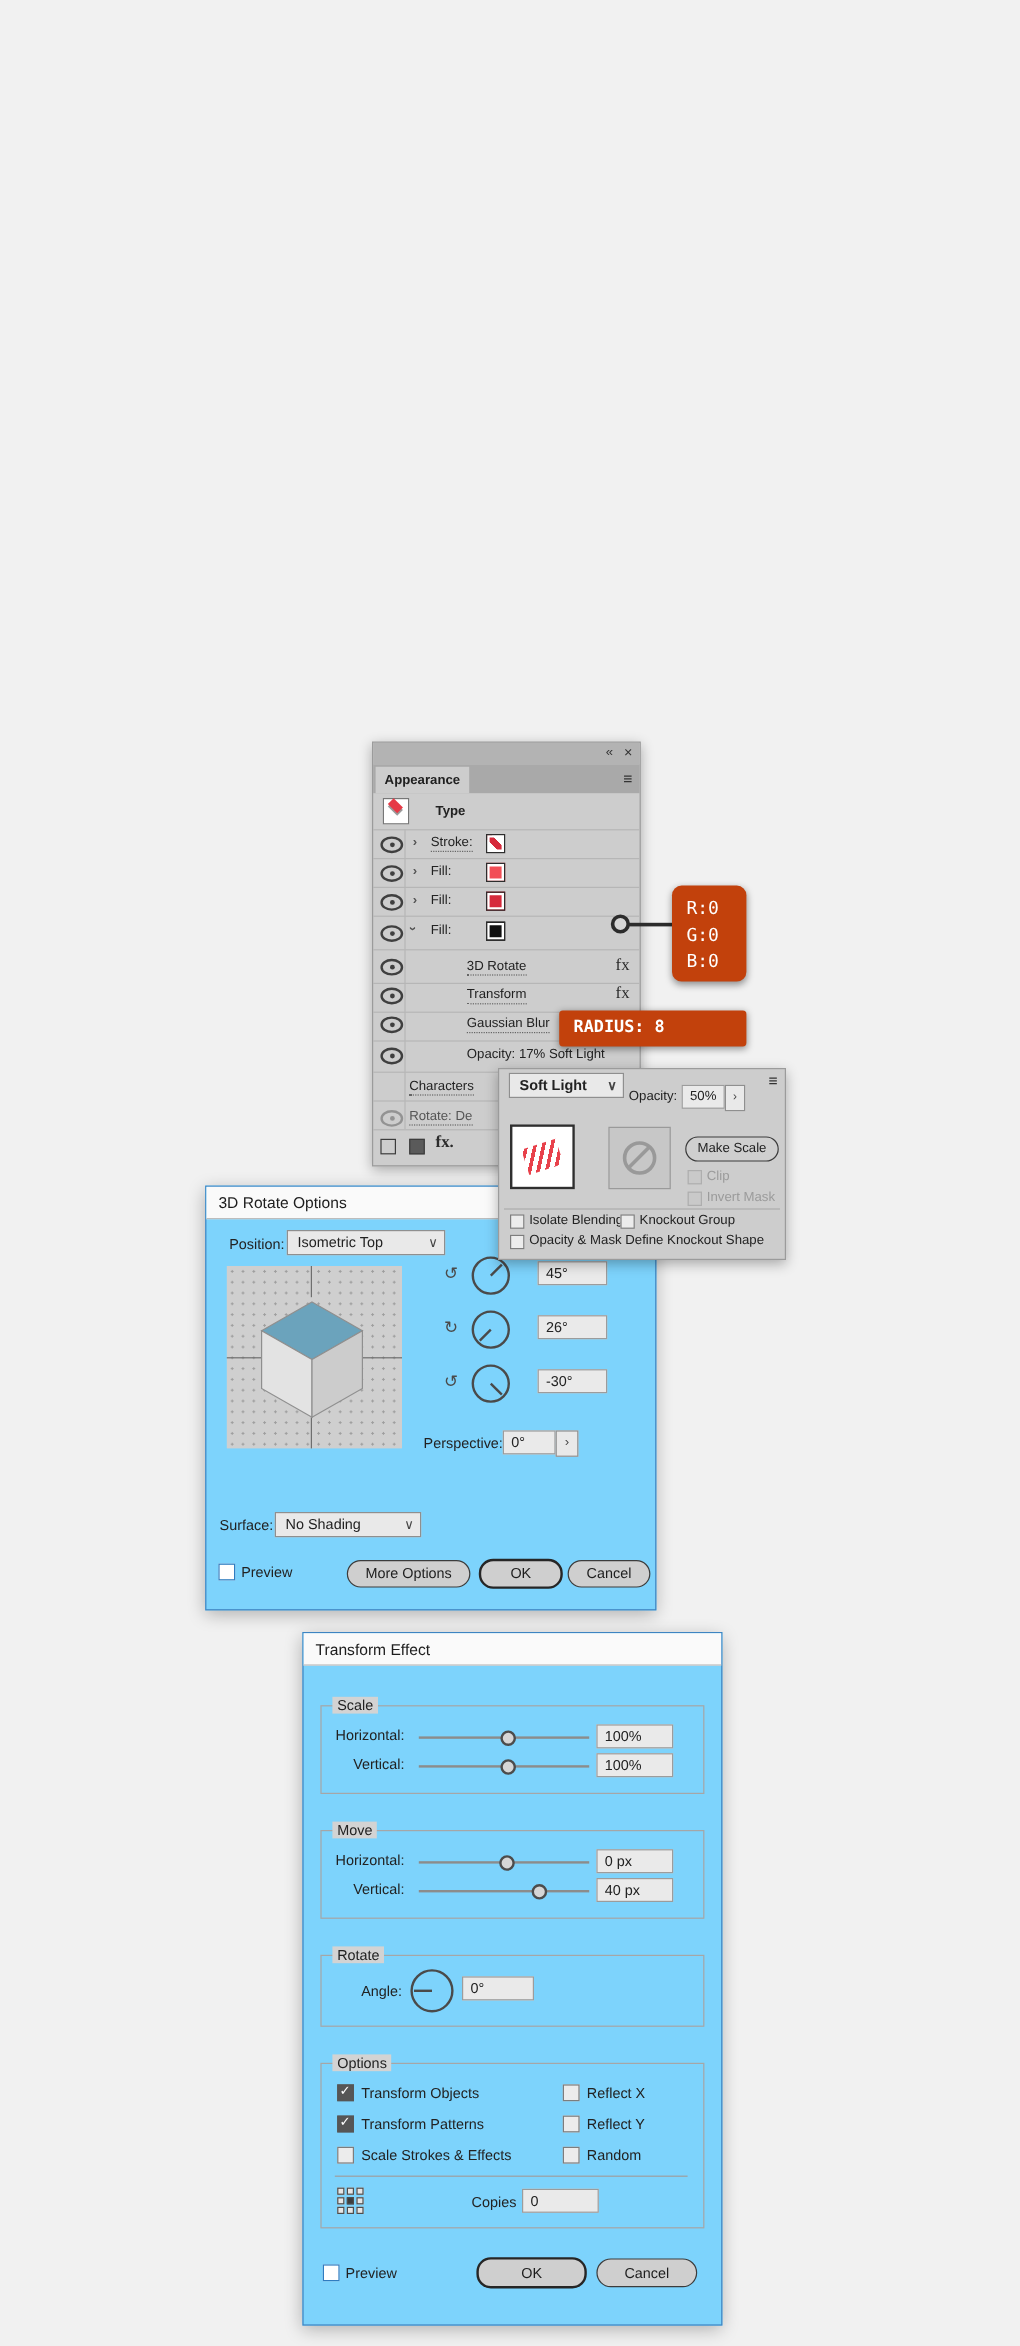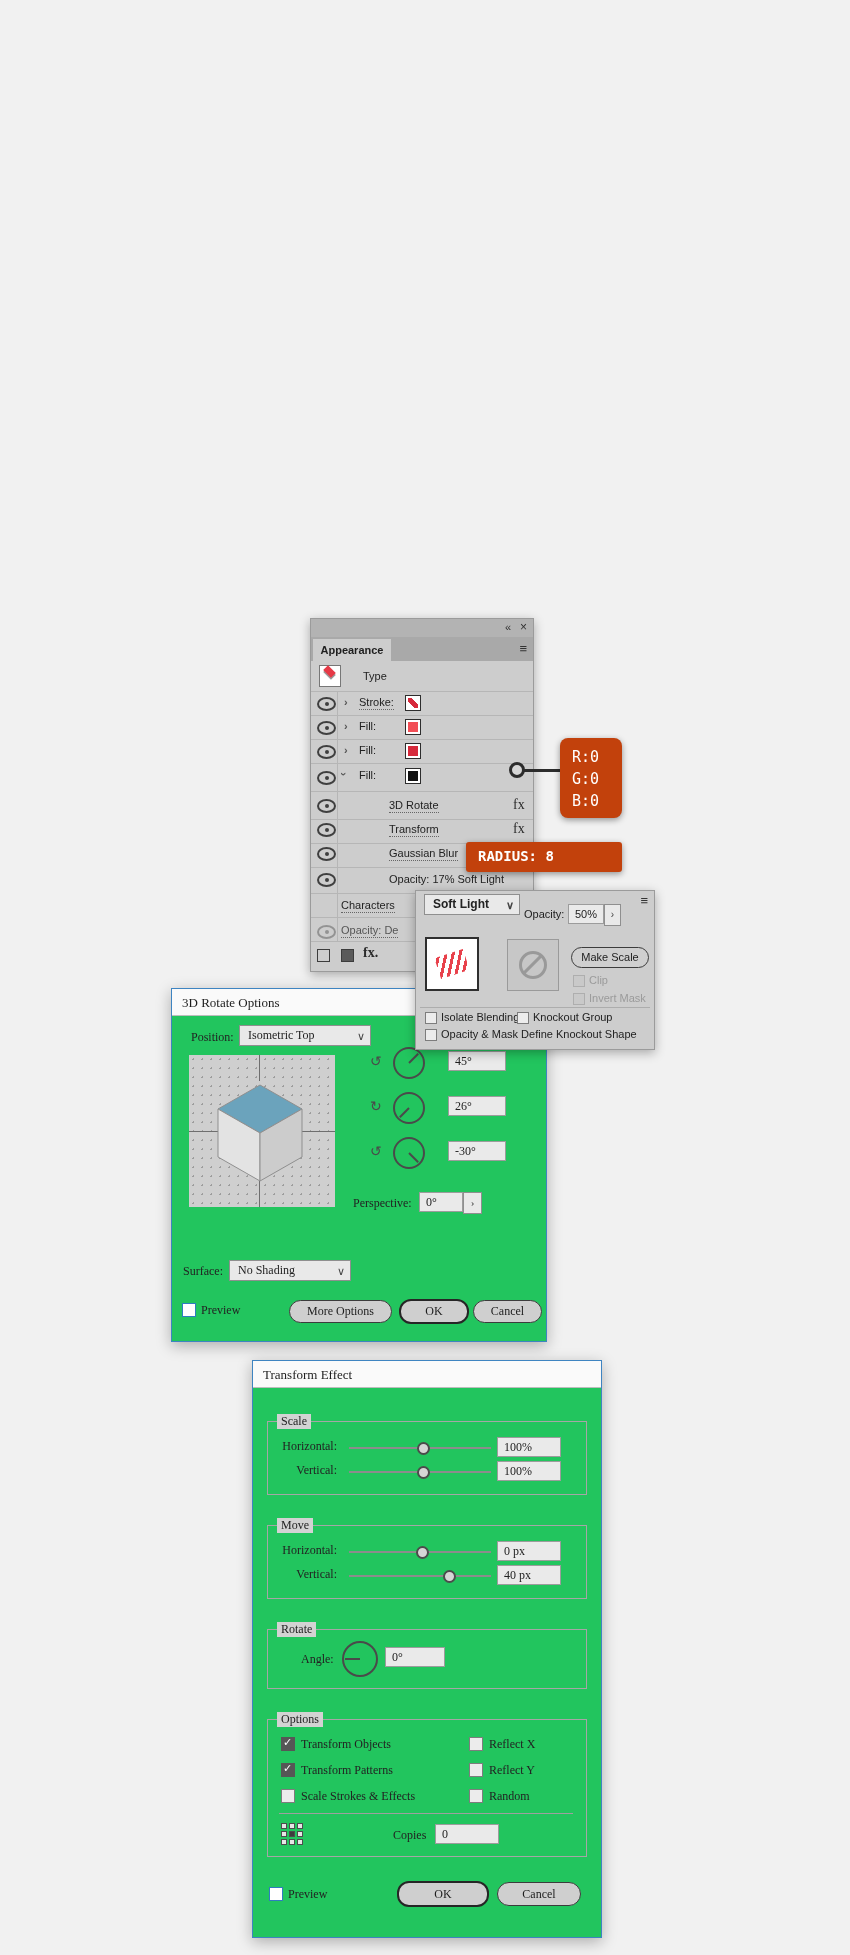--- a/index.html
+++ b/index.html
@@ -14,21 +14,21 @@
        font-weight:bold;font-size:58px;line-height:106px;letter-spacing:2px;}
   .iso.face{color:#f6404b;z-index:3;
     transform:matrix(0.866,0.5,-0.866,0.5) translate(-50%,-50%);
     text-shadow:0 2px 0 #c22a38,0 4px 0 #c22a38,0 6px 0 #c22a38,0 8px 0 #c22a38,
                 0 10px 0 #c22a38,0 12px 0 #c22a38,0 14px 0 #c22a38;}
   .iso.shadow{color:rgba(3,28,18,.62);filter:blur(6px);z-index:1;
     transform:matrix(0.866,0.5,-0.866,0.5) translate(calc(-50% + 26px),calc(-50% + 62px));}
 
   
   .panel{position:absolute;background:#cdcdcd;border:1px solid #9b9b9b;box-shadow:0 3px 10px rgba(0,0,0,.30);}
-  .dialog{position:absolute;background:#22c55e;border:1px solid #3e84c1;box-shadow:0 4px 14px rgba(0,0,0,.28);font-family:Liberation Serif, serif;}
+  .dialog{position:absolute;background:#7dd3fc;border:1px solid #3e84c1;box-shadow:0 4px 14px rgba(0,0,0,.28);}
   .titlebar{position:absolute;left:0;top:0;right:0;height:26px;background:#fafafa;border-bottom:1px solid #bdbdbd;}
   .title{position:absolute;left:10px;top:6px;font-size:13px;color:#1d1d1d;}
   .lbl{position:absolute;font-size:12px;color:#222;white-space:nowrap;}
   .lbl11{position:absolute;font-size:11px;color:#222;white-space:nowrap;}
   .dot-u{border-bottom:1px dotted #666;padding-bottom:1px;}
   .field{position:absolute;background:#eaeaea;border:1px solid #9c9c9c;font-size:12px;color:#222;
          line-height:18px;padding-left:6px;}
   .dd{position:absolute;background:#e9e9e9;border:1px solid #8f8f8f;font-size:12px;color:#222;line-height:19px;
       padding:0 20px 0 8px;white-space:nowrap;}
   .dd .chev{position:absolute;right:5px;top:1px;font-size:11px;color:#444;}
@@ -88,21 +88,21 @@
     <div class="sep-h" style="left:0;top:248px;width:222px;"></div>
     <div class="sep-h" style="left:0;top:274px;width:222px;"></div>
     <div class="sep-h" style="left:0;top:298px;width:222px;"></div>
     <div class="sep-h" style="left:0;top:322px;width:222px;"></div>
     <div class="sep-v" style="left:26px;top:72px;height:250px;"></div>
 
     <div class="a" style="left:8px;top:46px;width:20px;height:20px;background:#fff;border:1px solid #777;">
       <span class="a" style="left:4px;top:2px;width:11px;height:11px;background:#9a9a9a;transform:rotate(45deg) scaleY(.62);"></span>
       <span class="a" style="left:4px;top:0;width:11px;height:11px;background:#e63946;transform:rotate(45deg) scaleY(.62);"></span>
     </div>
-    <span class="lbl11" style="left:52px;top:51px;font-weight:normal;text-align:center;">Type</span>
+    <span class="lbl11" style="left:52px;top:51px;font-weight:bold;text-align:center;">Type</span>
 
     <span class="eye" style="left:6px;top:78px;"></span>
     <span class="arr" style="left:33px;top:77px;">›</span>
     <span class="lbl11 dot-u" style="left:48px;top:77px;">Stroke:</span>
     <span class="sw" style="left:94px;top:76px;background:linear-gradient(45deg,#fff 38%,#d6293b 38%,#d6293b 62%,#fff 62%);"></span>
 
     <span class="eye" style="left:6px;top:102px;"></span>
     <span class="arr" style="left:33px;top:101px;">›</span>
     <span class="lbl11" style="left:48px;top:101px;">Fill:</span>
     <span class="sw" style="left:94px;top:100px;background:#f24e56;"></span>
@@ -127,21 +127,21 @@
 
     <span class="eye" style="left:6px;top:228px;"></span>
     <span class="lbl11 dot-u" style="left:78px;top:228px;">Gaussian Blur</span>
 
     <span class="eye" style="left:6px;top:254px;"></span>
     <span class="lbl11" style="left:78px;top:254px;">Opacity: 17% Soft Light</span>
 
     <span class="lbl11 dot-u" style="left:30px;top:280px;">Characters</span>
 
     <span class="eye dim" style="left:6px;top:306px;"></span>
-    <span class="lbl11 dot-u" style="left:30px;top:305px;color:#555;">Opacity: De</span>
+    <span class="lbl11 dot-u" style="left:30px;top:305px;color:#555;">Rotate: De</span>
 
     <span class="a" style="left:6px;top:330px;width:11px;height:11px;border:1.5px solid #3c3c3c;background:transparent;"></span>
     <span class="a" style="left:30px;top:330px;width:11px;height:11px;border:1.5px solid #3c3c3c;background:#5a5a5a;"></span>
     <span class="fx" style="left:52px;top:326px;font-weight:bold;">fx.</span>
   </div>
 
   <div class="a" style="left:524px;top:769px;width:38px;height:3px;background:#2c2c2c;z-index:52;"></div>
   <div class="a" style="left:509px;top:762px;width:10px;height:10px;border:3px solid #2c2c2c;border-radius:50%;background:#d6d6d6;z-index:52;"></div>
   <div class="tooltip" style="left:560px;top:738px;width:62px;height:80px;border-radius:8px;z-index:53;">
     <div style="position:absolute;left:12px;top:8px;font-size:15px;line-height:22px;">

